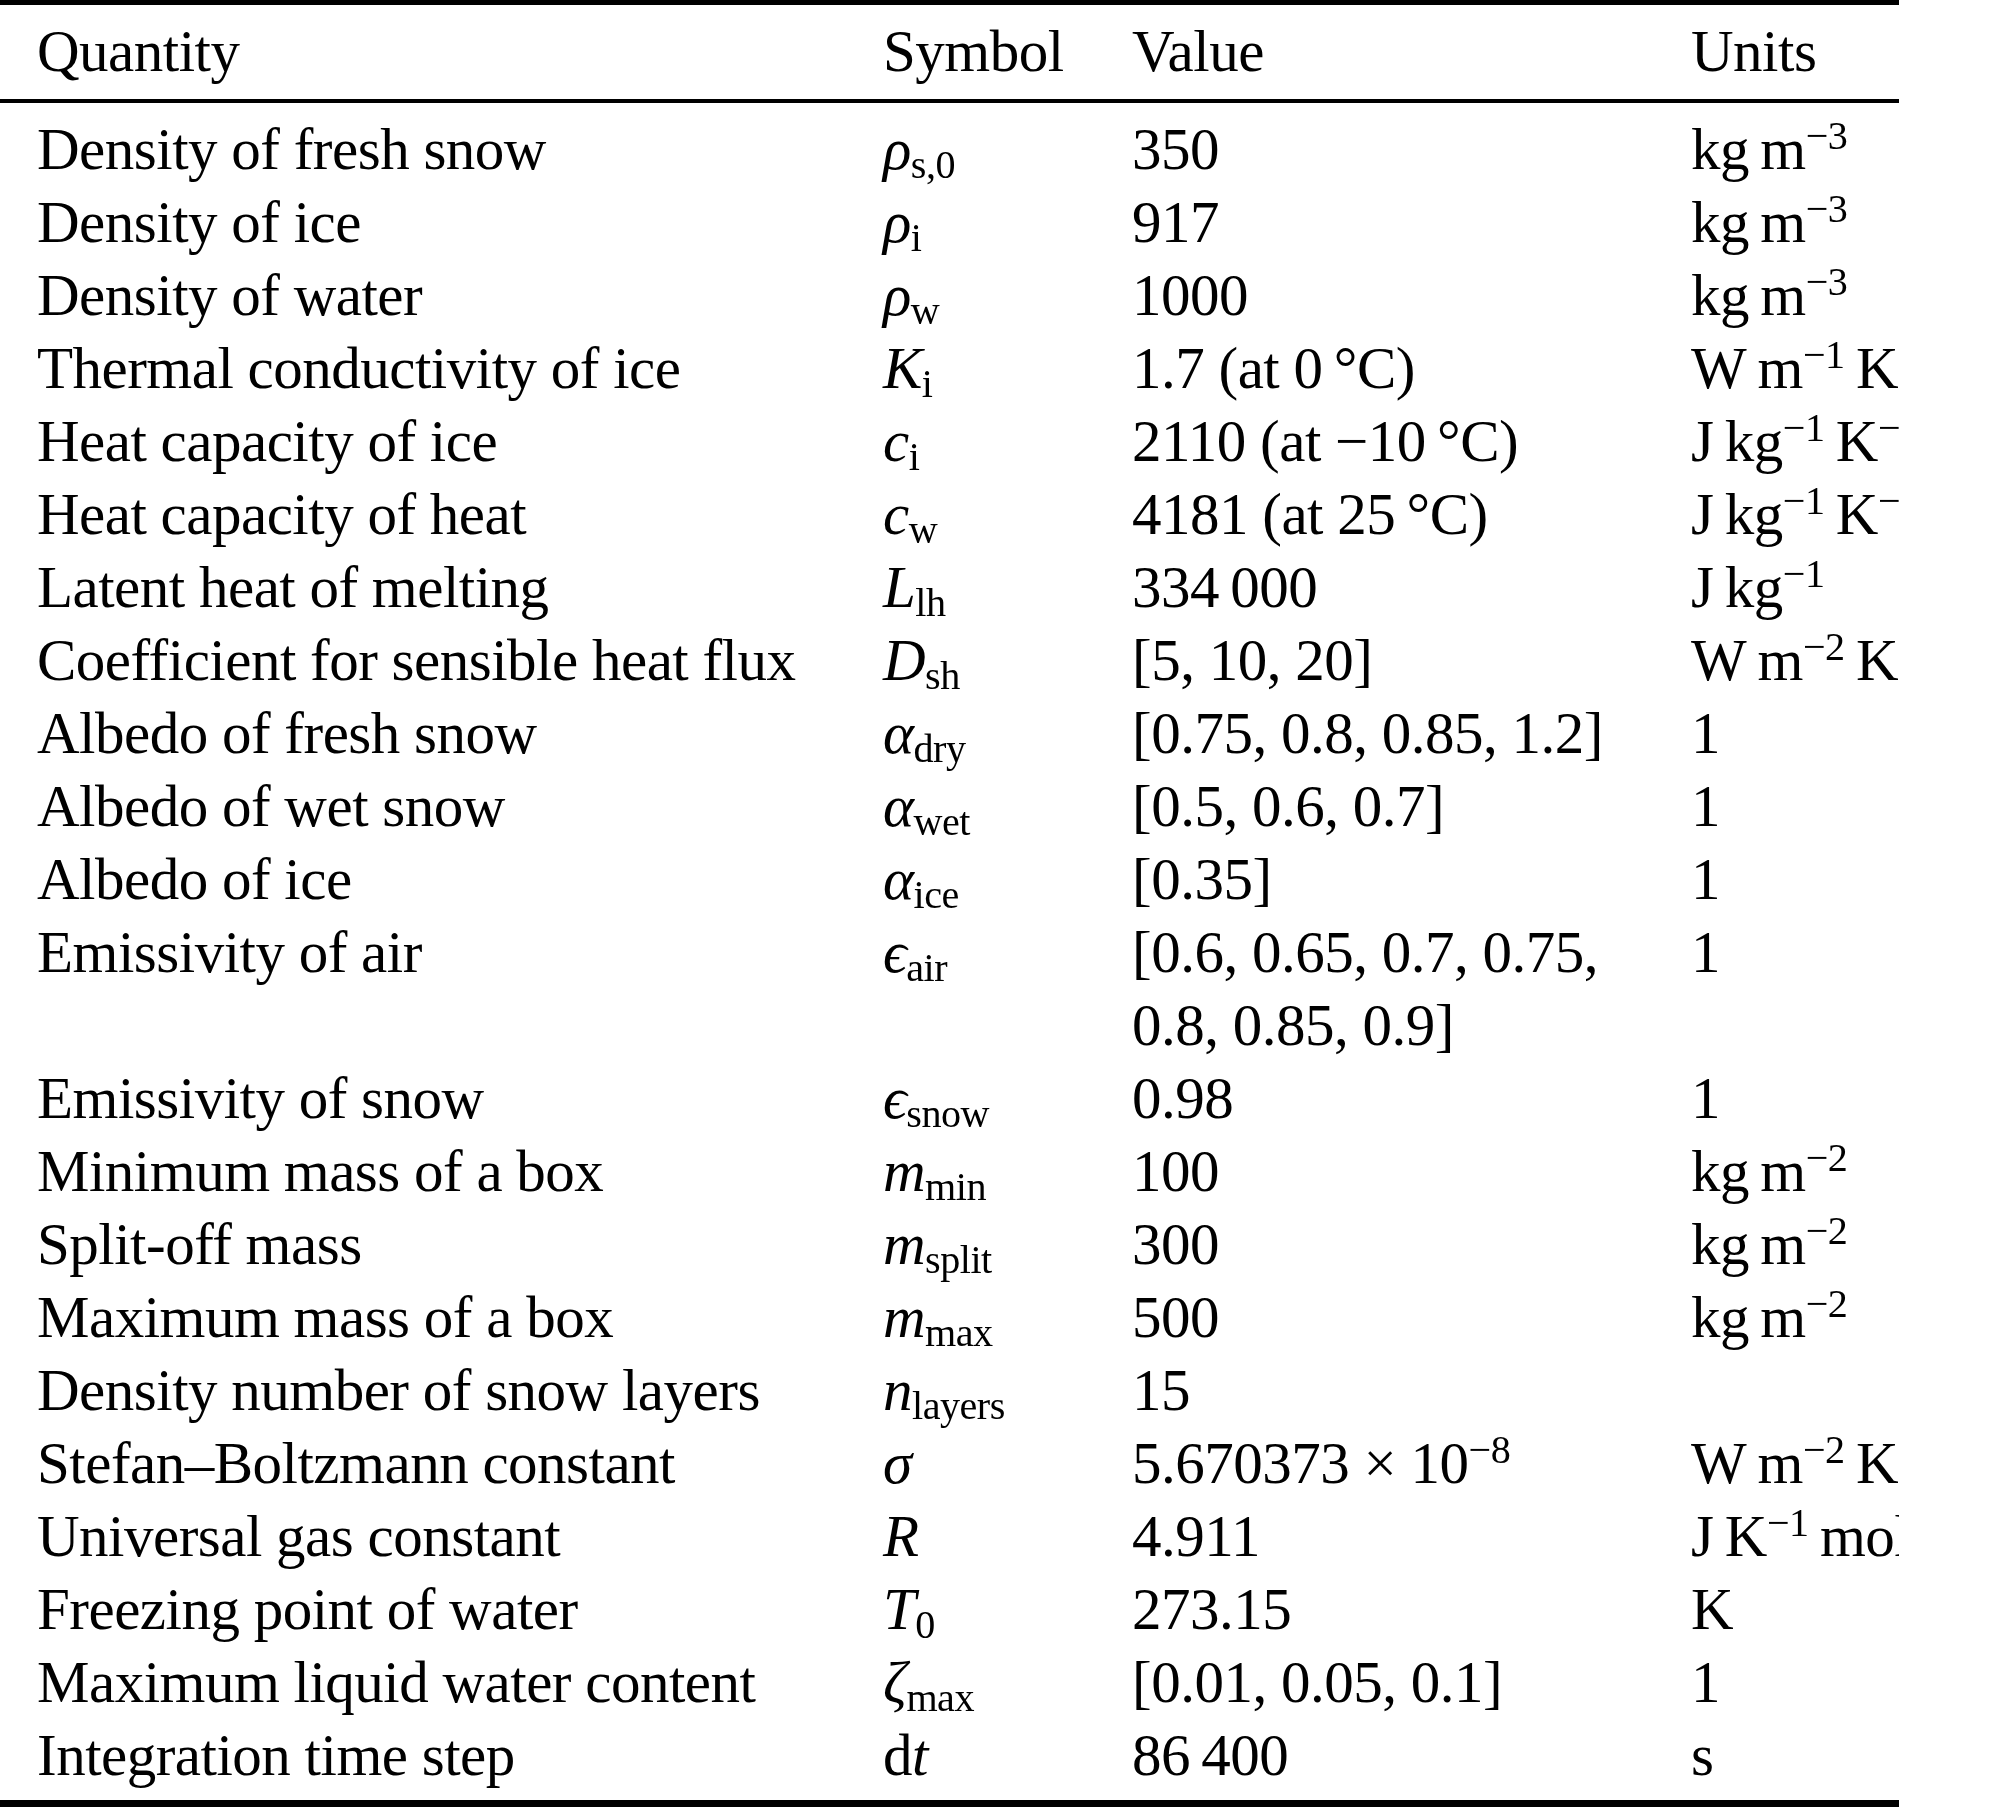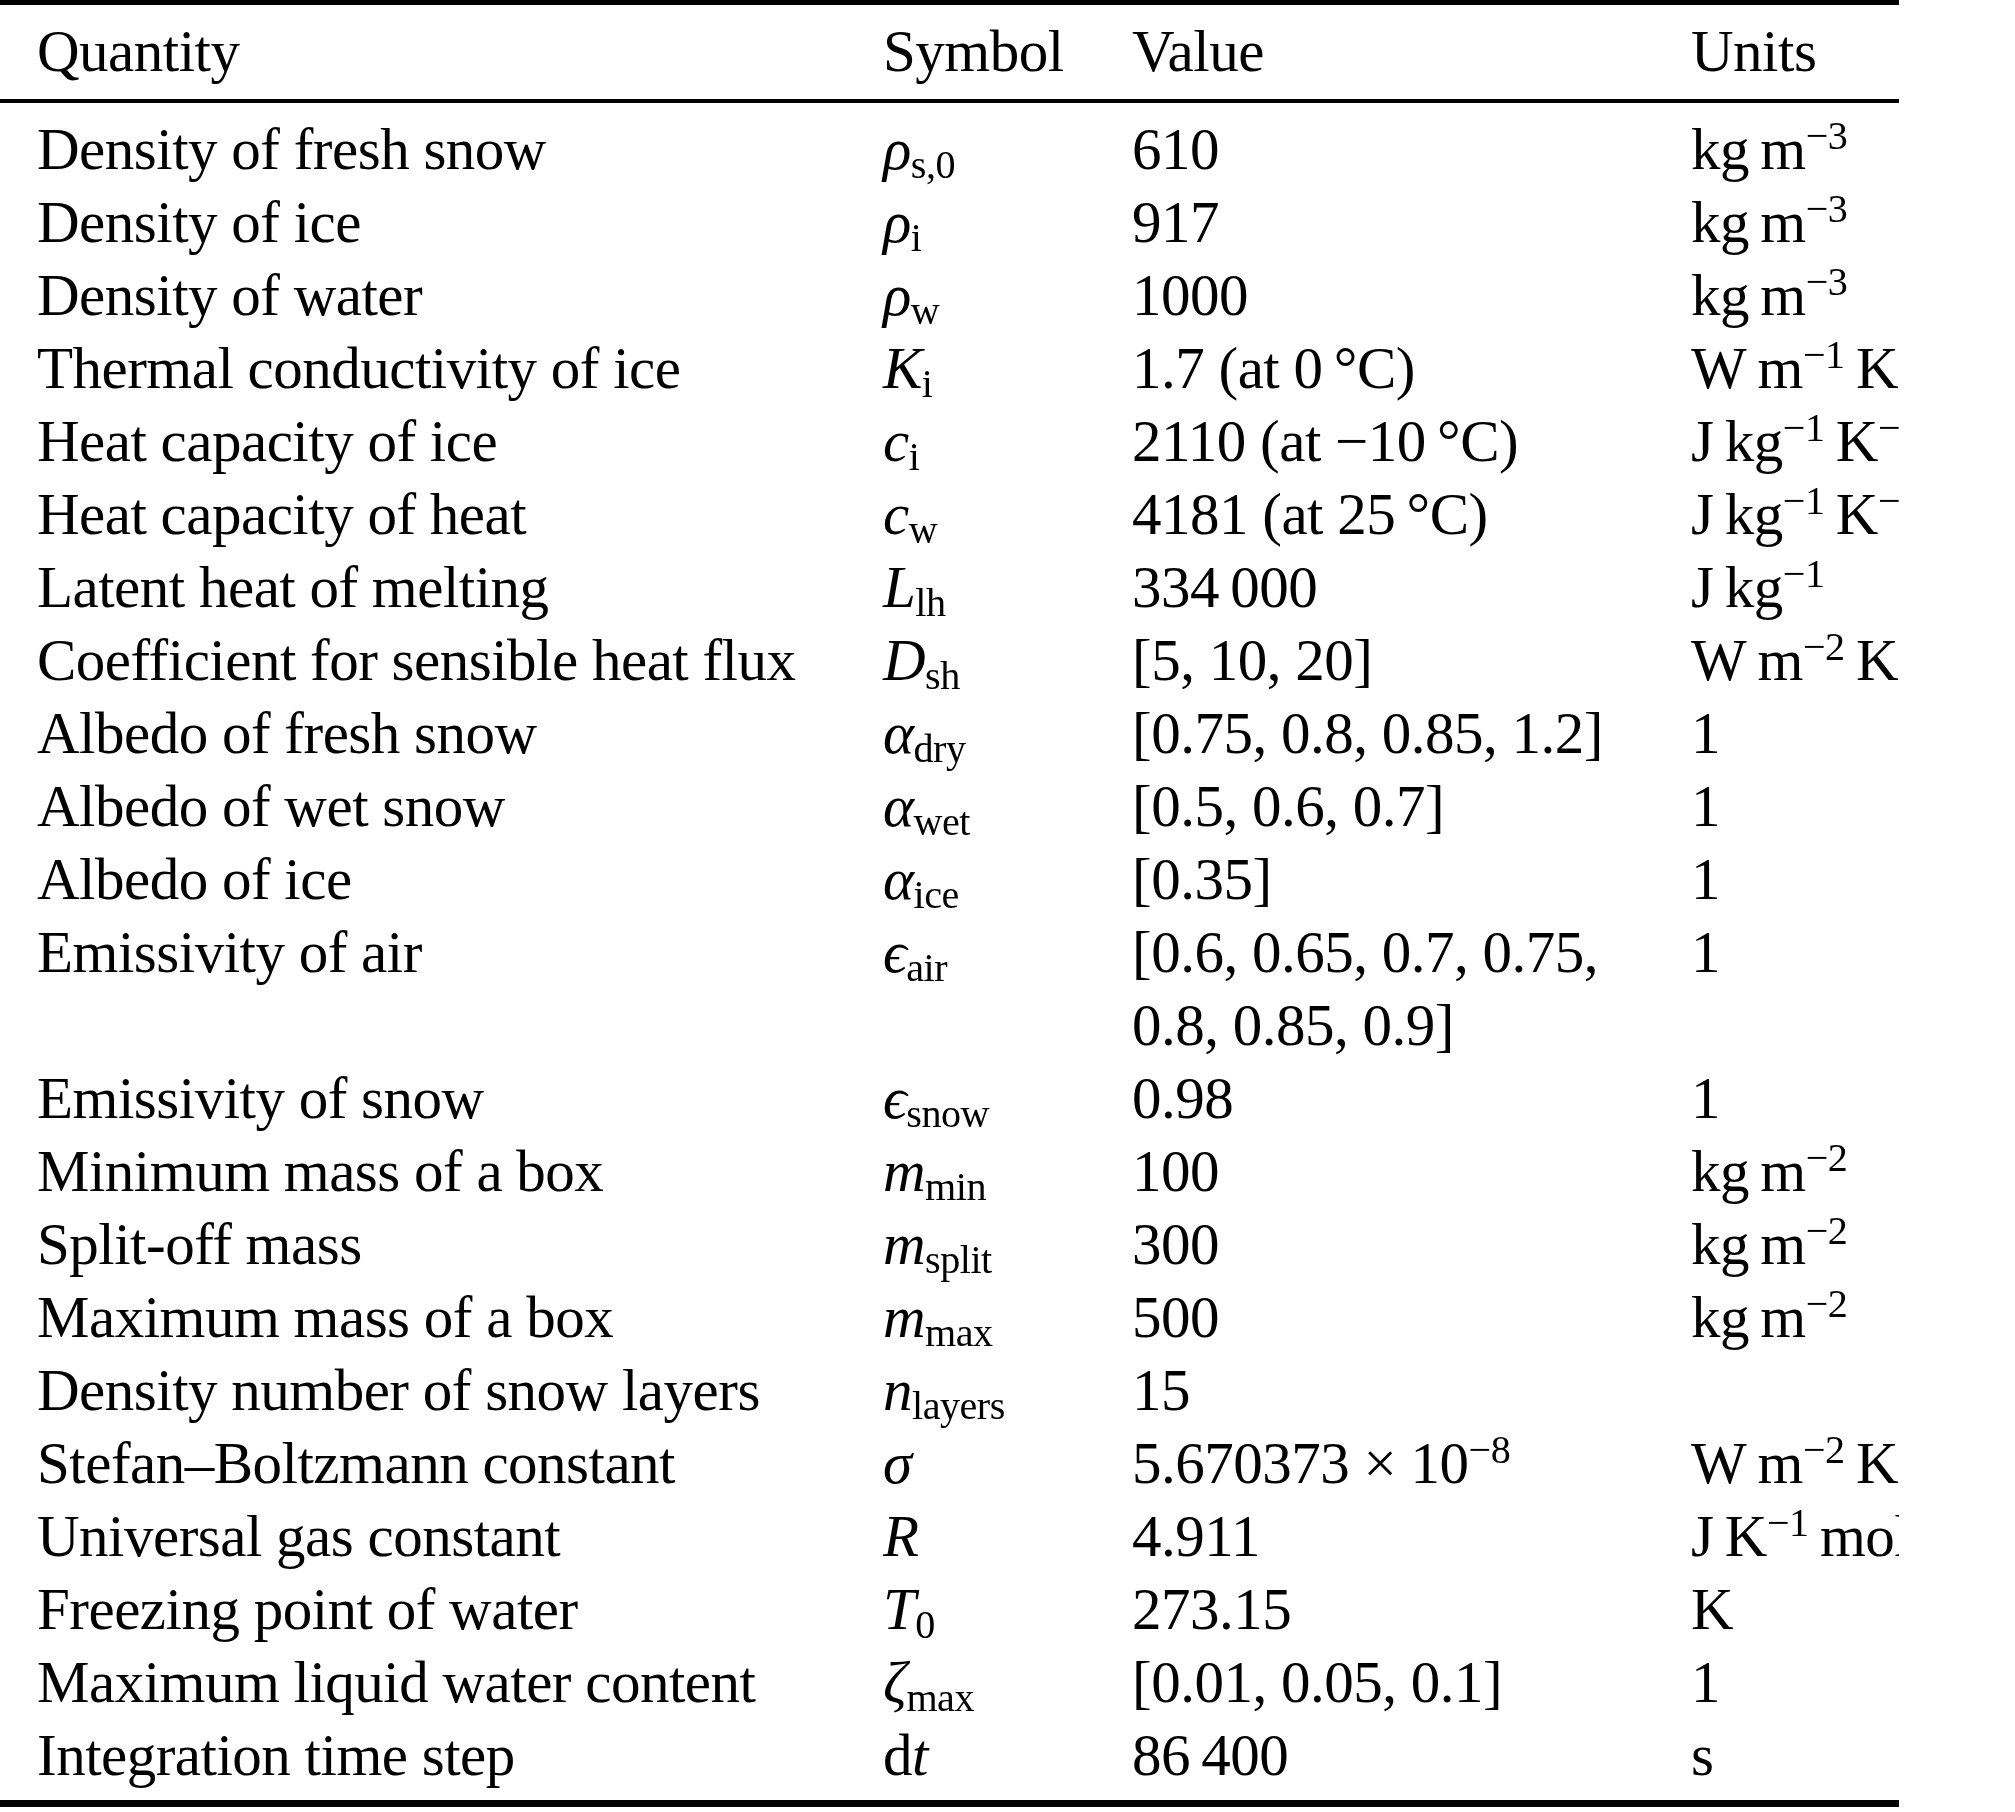--- a/index.html
+++ b/index.html
@@ -74,21 +74,21 @@
         <th class="first">Quantity</th>
         <th>Symbol</th>
         <th>Value</th>
         <th>Units</th>
       </tr>
     </thead>
     <tbody>
     <tr>
           <td class="first"><span>Density of fresh snow</span></td>
           <td><span class="it">ρ</span><sub>s,0</sub></td>
-          <td><span>610</span></td>
+          <td><span>350</span></td>
           <td><span>kg m</span><sup>−3</sup></td>
         </tr>
         <tr>
           <td class="first"><span>Density of ice</span></td>
           <td><span class="it">ρ</span><sub>i</sub></td>
           <td><span>917</span></td>
           <td><span>kg m</span><sup>−3</sup></td>
         </tr>
         <tr>
           <td class="first"><span>Density of water</span></td>

